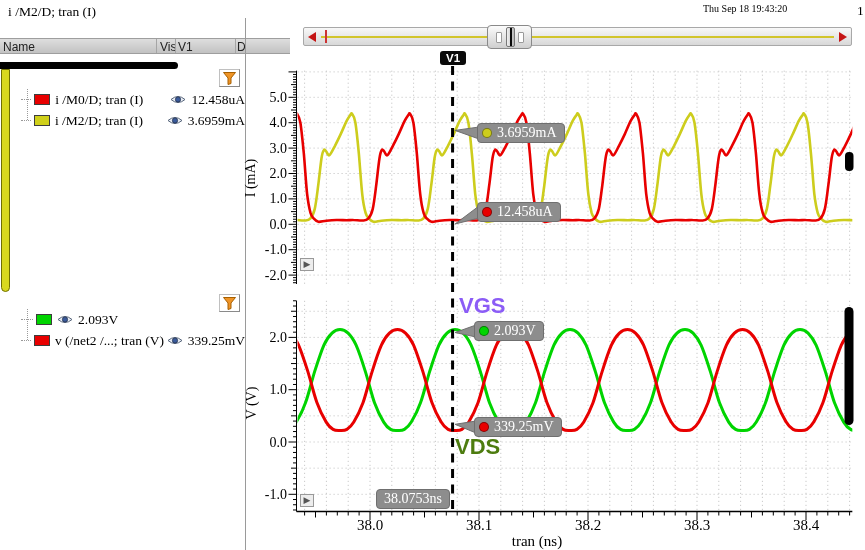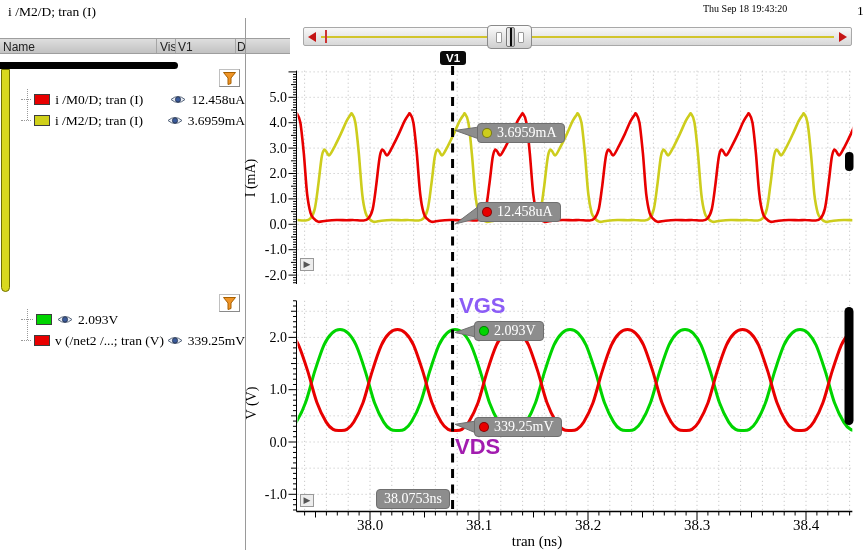--- a/index.html
+++ b/index.html
@@ -73,21 +73,21 @@
   .marker-badge{position:absolute;height:20px;background:#8d8d8d;border:1px solid #6f6f6f;
      border-radius:4px;color:#fff;font-size:14px;display:inline-flex;align-items:center;
      padding:0 7px 0 4px;gap:5px;white-space:nowrap}
   .dot{width:10px;height:10px;border-radius:50%;border:1px solid rgba(0,0,0,.4);flex:none}
   #badge-y{left:477px;top:123px} #badge-r1{left:477px;top:202px}
   #badge-g{left:474px;top:321px} #badge-r2{left:474px;top:417px}
   #badge-t{right:415px;top:489px;padding:8px 7px}
 
   .wave-label{position:absolute;font:bold 22px "Liberation Sans",sans-serif}
   #lbl-vgs{left:459px;top:293px;color:#8b5cf6}
-  #lbl-vds{left:455px;top:434px;color:#a21caf}
+  #lbl-vds{left:455px;top:434px;color:#4d7c0f}
 
   .play-btn{width:14px;height:13px;background:#ededed;border:1px solid #999;
             display:flex;align-items:center;justify-content:center;
             font:9px "Liberation Sans",sans-serif;color:#555;line-height:1}
   #play-top{left:300px;top:258px} #play-bot{left:300px;top:494px}
 
   #plot-svg{position:absolute;left:0;top:0;pointer-events:none}
 </style>
 </head>
 <body>

